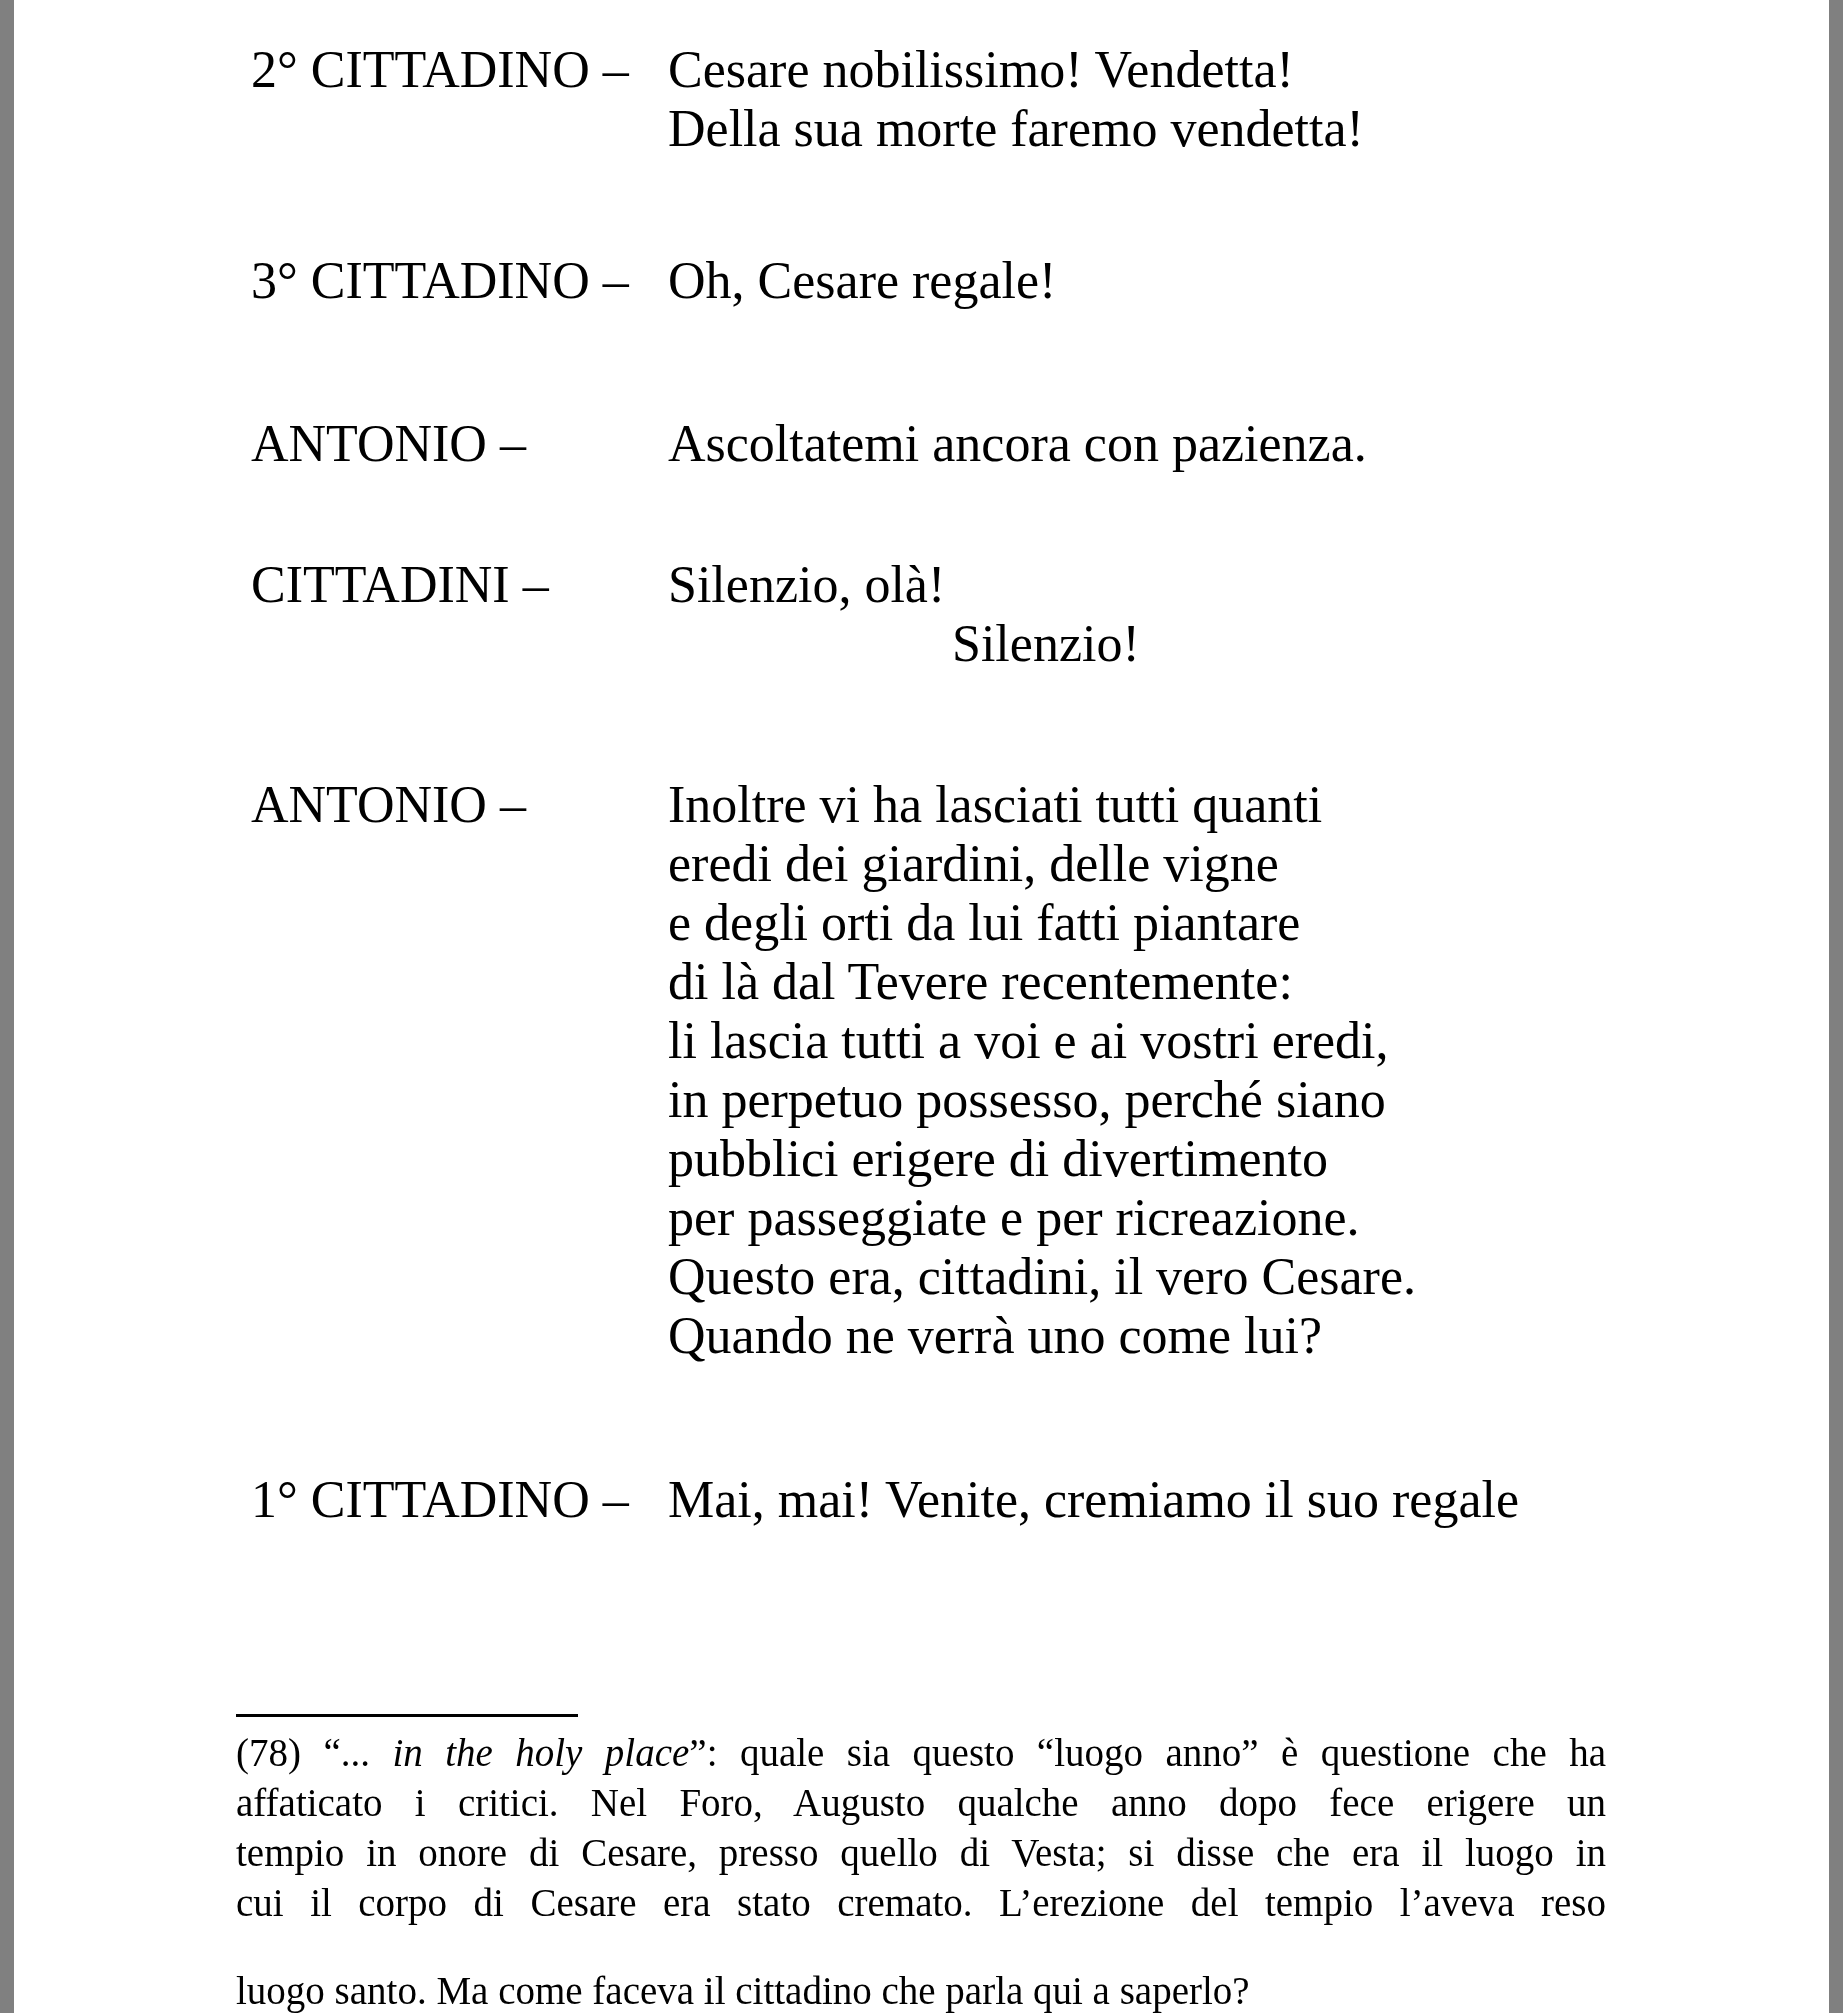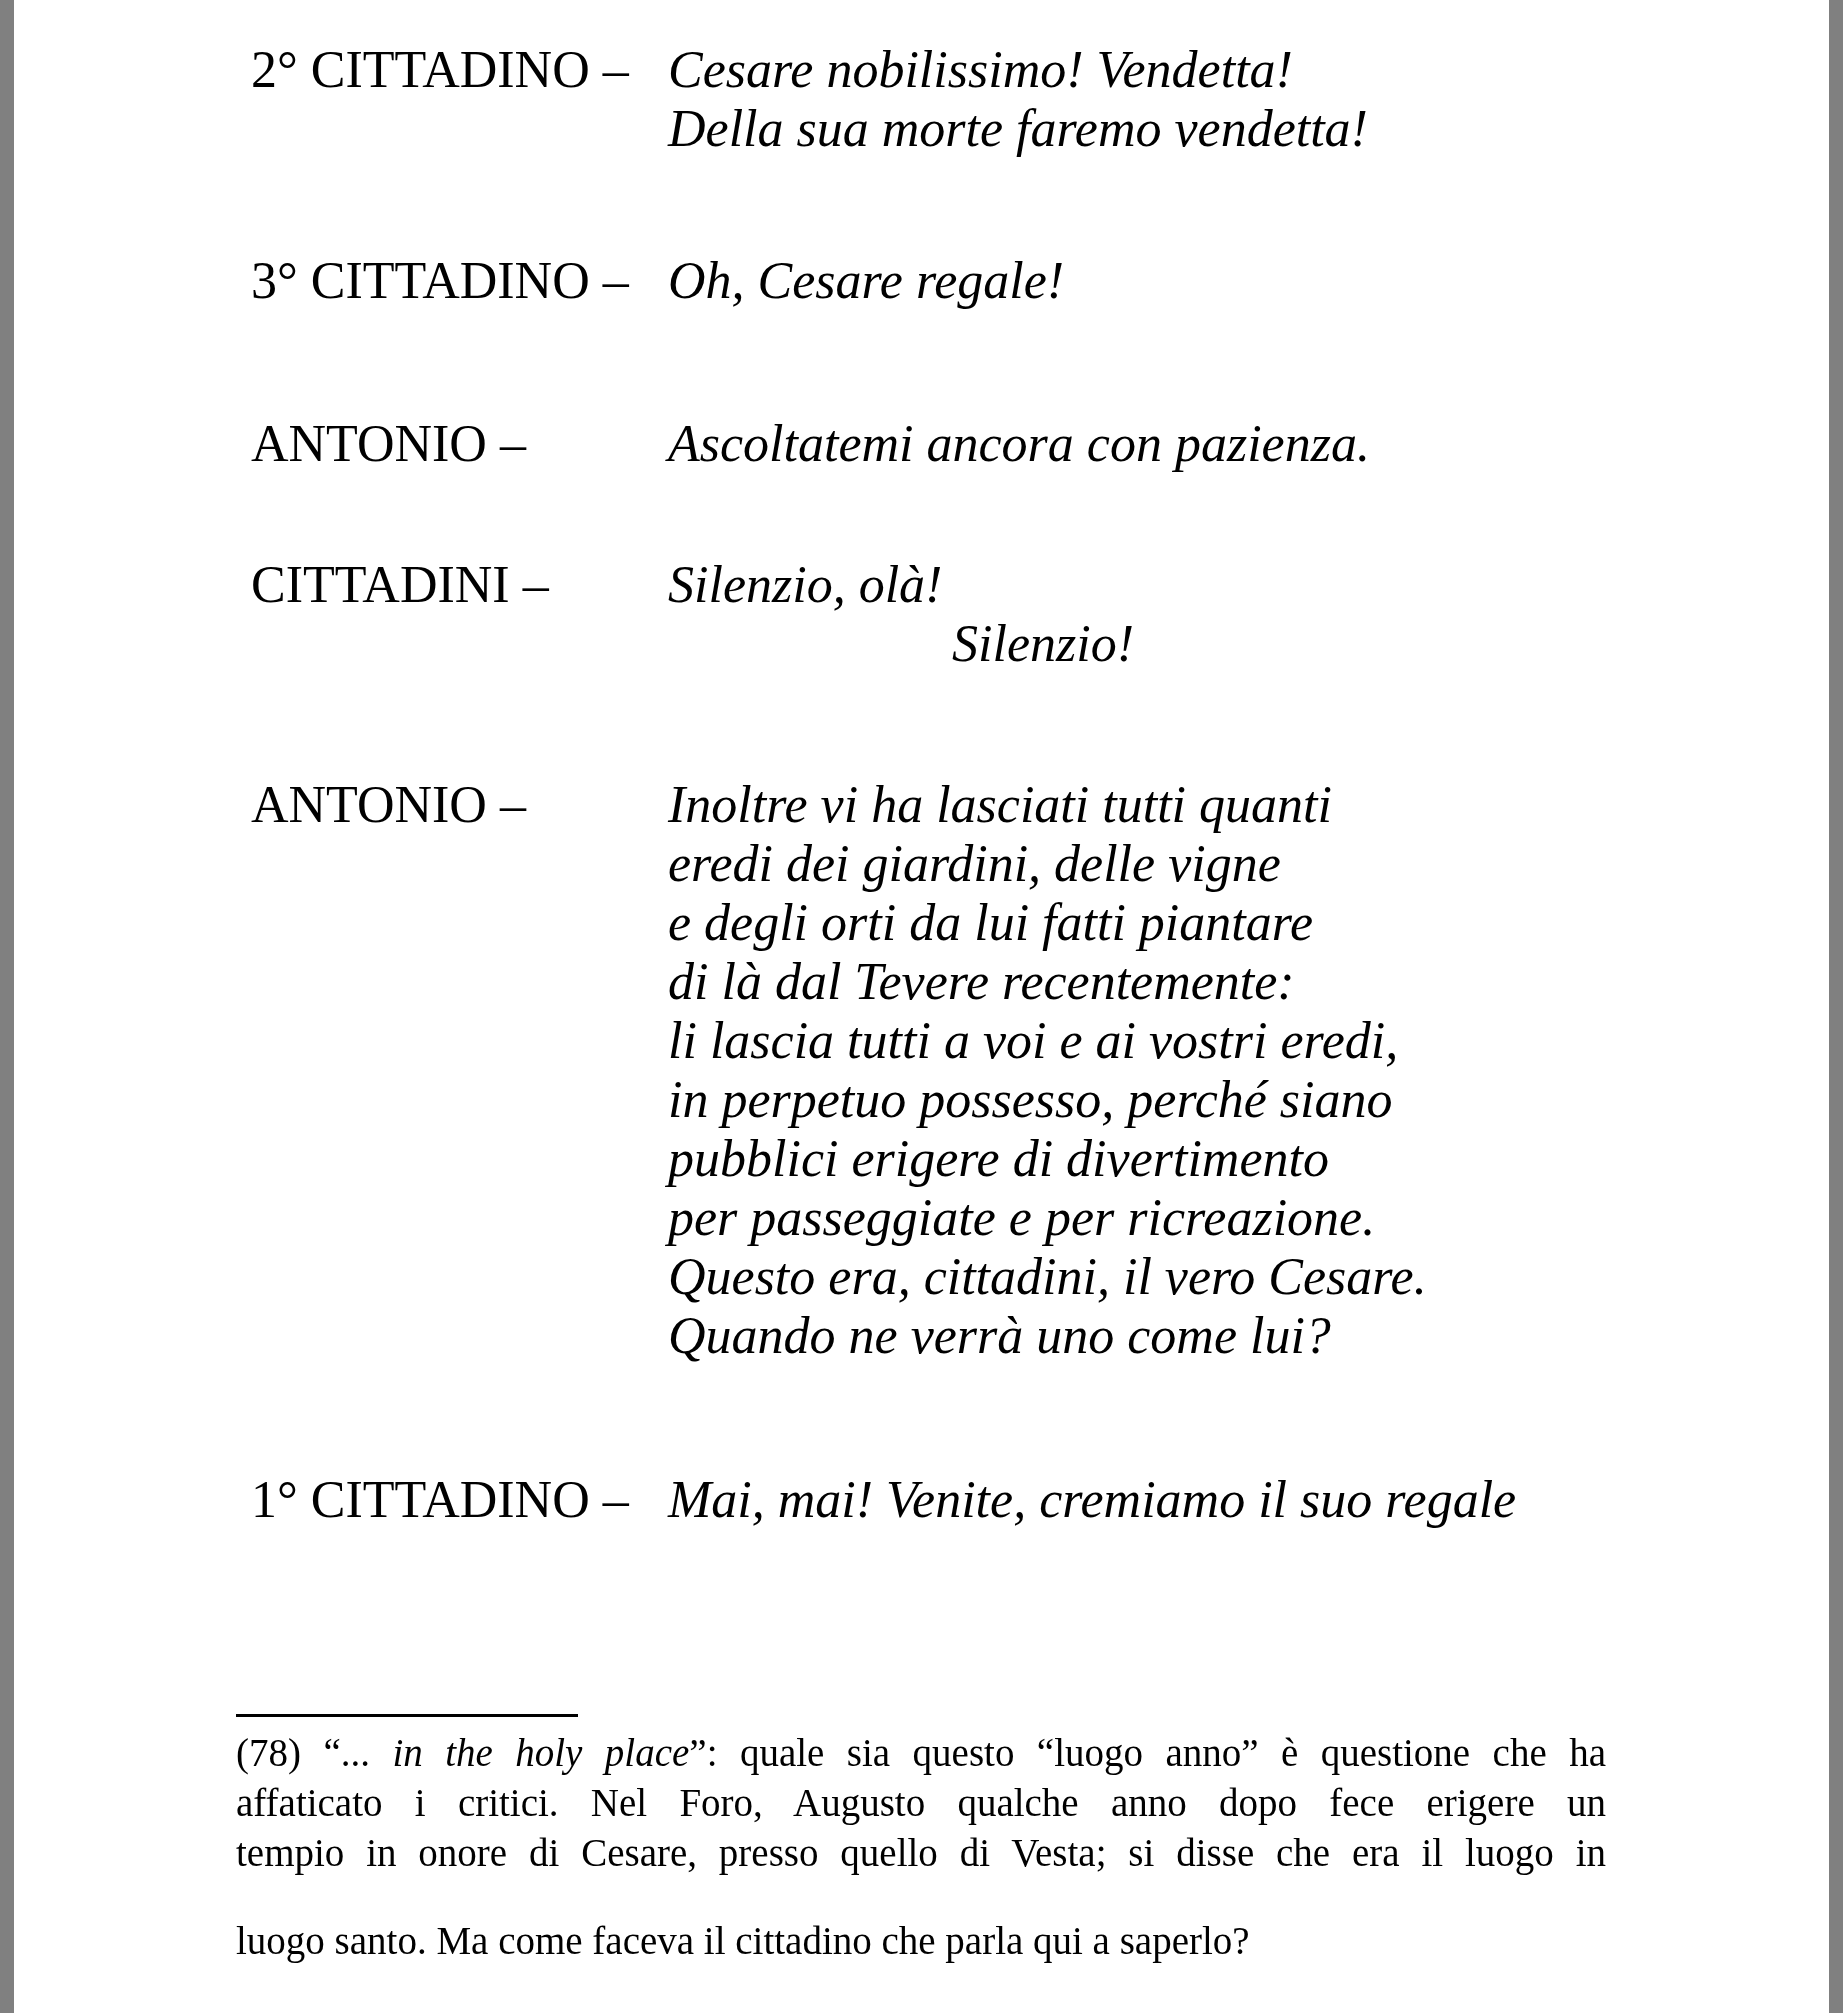--- a/index.html
+++ b/index.html
@@ -41,21 +41,20 @@
   }
   .lines {
     position: absolute;
     left: 668px;
     top: 0;
   }
   .line {
     display: block;
     white-space: nowrap;
     height: 59px;
-    font-style: italic;
   }
   .line.indent {
     padding-left: 284px;
   }
   .fn-ref {
     font-size: 29px;
     vertical-align: 0;
     position: relative;
     top: -23.4px;
     margin-left: 1.8px;
@@ -155,15 +154,16 @@
     <span class="line">Mai, mai! Venite, cremiamo il suo regale</span>
   </div>
 </div>
 
 <div class="footnote-rule"></div>
 
 <div class="footnote">
   <span class="fn-line"><span>(78)</span> <span>“... </span><span class="ital">in the holy place</span><span>”</span><span>: quale sia questo “luogo anno” è questione che ha</span></span>
   <span class="fn-line">affaticato i critici. Nel Foro, Augusto qualche anno dopo fece erigere un</span>
   <span class="fn-line">tempio in onore di Cesare, presso quello di Vesta; si disse che era il luogo in</span>
+  <span class="fn-line">cui il corpo di Cesare era stato cremato. L’erezione del tempio l’aveva reso</span>
   <span class="fn-line last">luogo santo. Ma come faceva il cittadino che parla qui a saperlo?</span>
 </div>
 
 
 </body></html>

